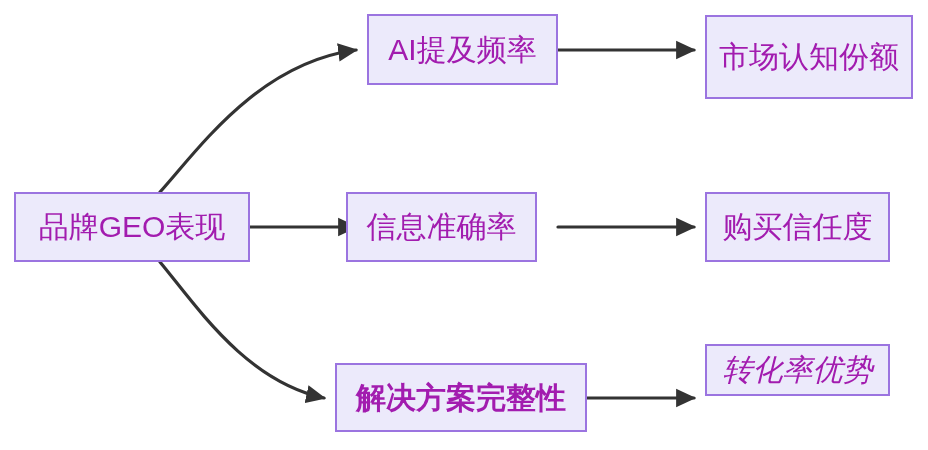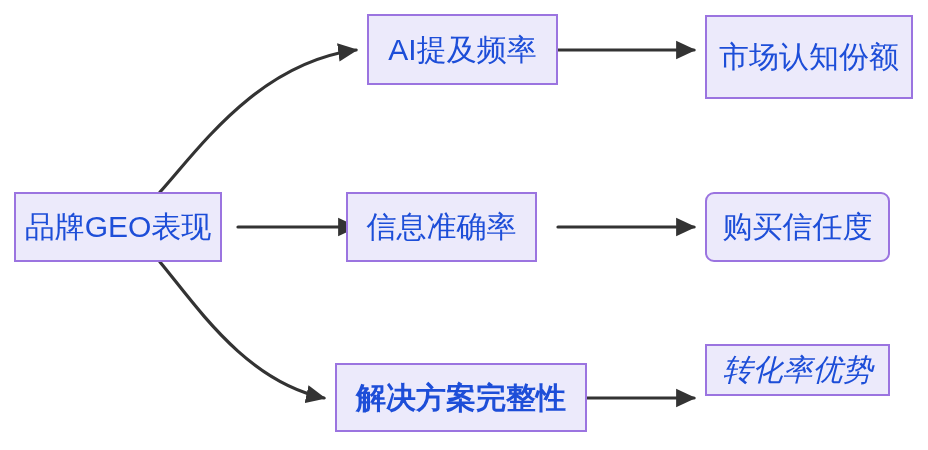--- a/index.html
+++ b/index.html
@@ -30,31 +30,31 @@
     background: #ECEAFB;
     border: 2px solid #9B74E0;
     display: flex;
     align-items: center;
     justify-content: center;
     z-index: 2;
   }
   .node-label {
     font-size: 30px;
     line-height: 1;
-    color: #1d4ed8;
+    color: #a21caf;
     white-space: nowrap;
     letter-spacing: 0px;
     text-align: center;
   }
   
-  #node-root      { left: 14px;  top: 192px; width: 208px; height: 70px; }
+  #node-root      { left: 14px;  top: 192px; width: 236px; height: 70px; }
   #node-mention   { left: 367px; top: 14px;  width: 191px; height: 71px; }
   #node-share     { left: 705px; top: 15px;  width: 208px; height: 84px; }
   #node-accuracy  { left: 346px; top: 192px; width: 191px; height: 70px; }
-  #node-trust     { left: 705px; top: 192px; width: 185px; height: 70px; border-radius: 9px; }
+  #node-trust     { left: 705px; top: 192px; width: 185px; height: 70px; }
   #node-solution  { left: 335px; top: 363px; width: 252px; height: 69px; font-weight: bold; }
   #node-conversion{ left: 705px; top: 344px; width: 185px; height: 52px; font-style: italic; }
 </style>
 </head>
 <body>
 
 <div id="canvas">
 
   <svg id="edge-layer" viewBox="0 0 928 450" xmlns="http://www.w3.org/2000/svg">
     <defs>

